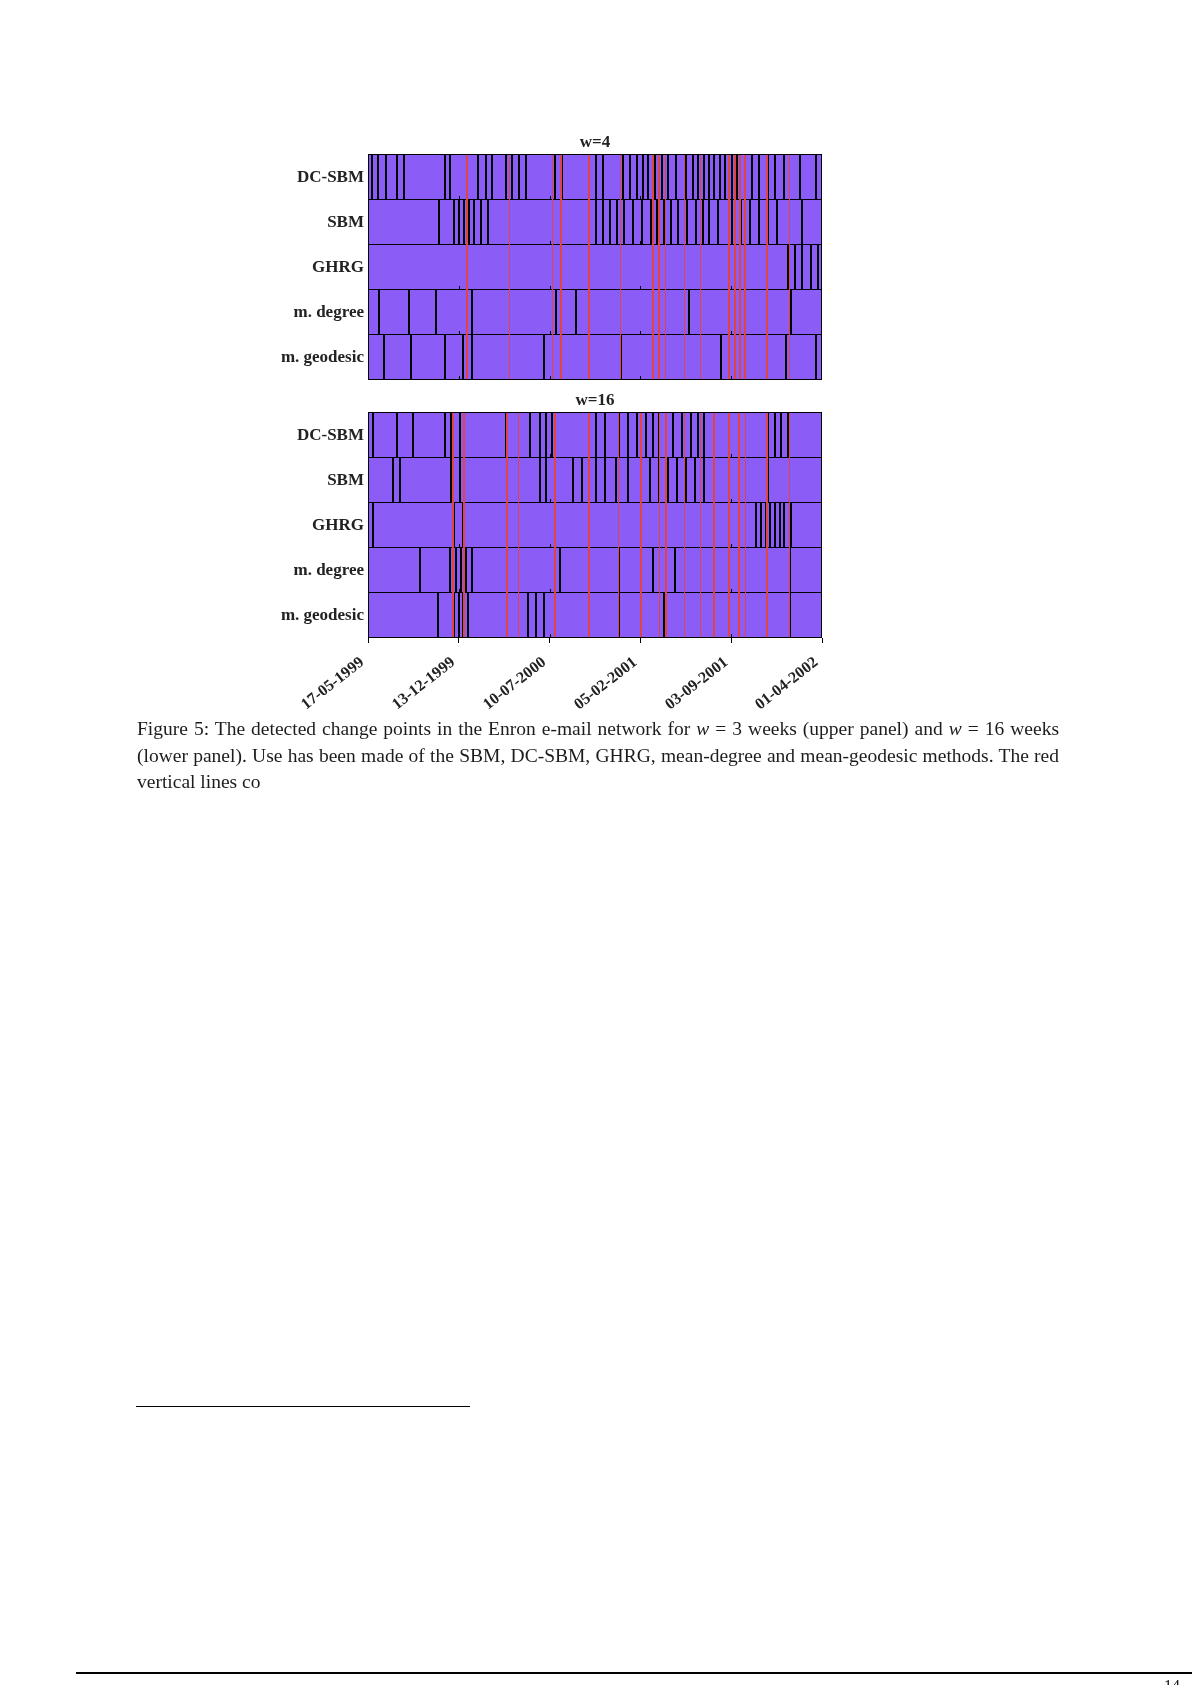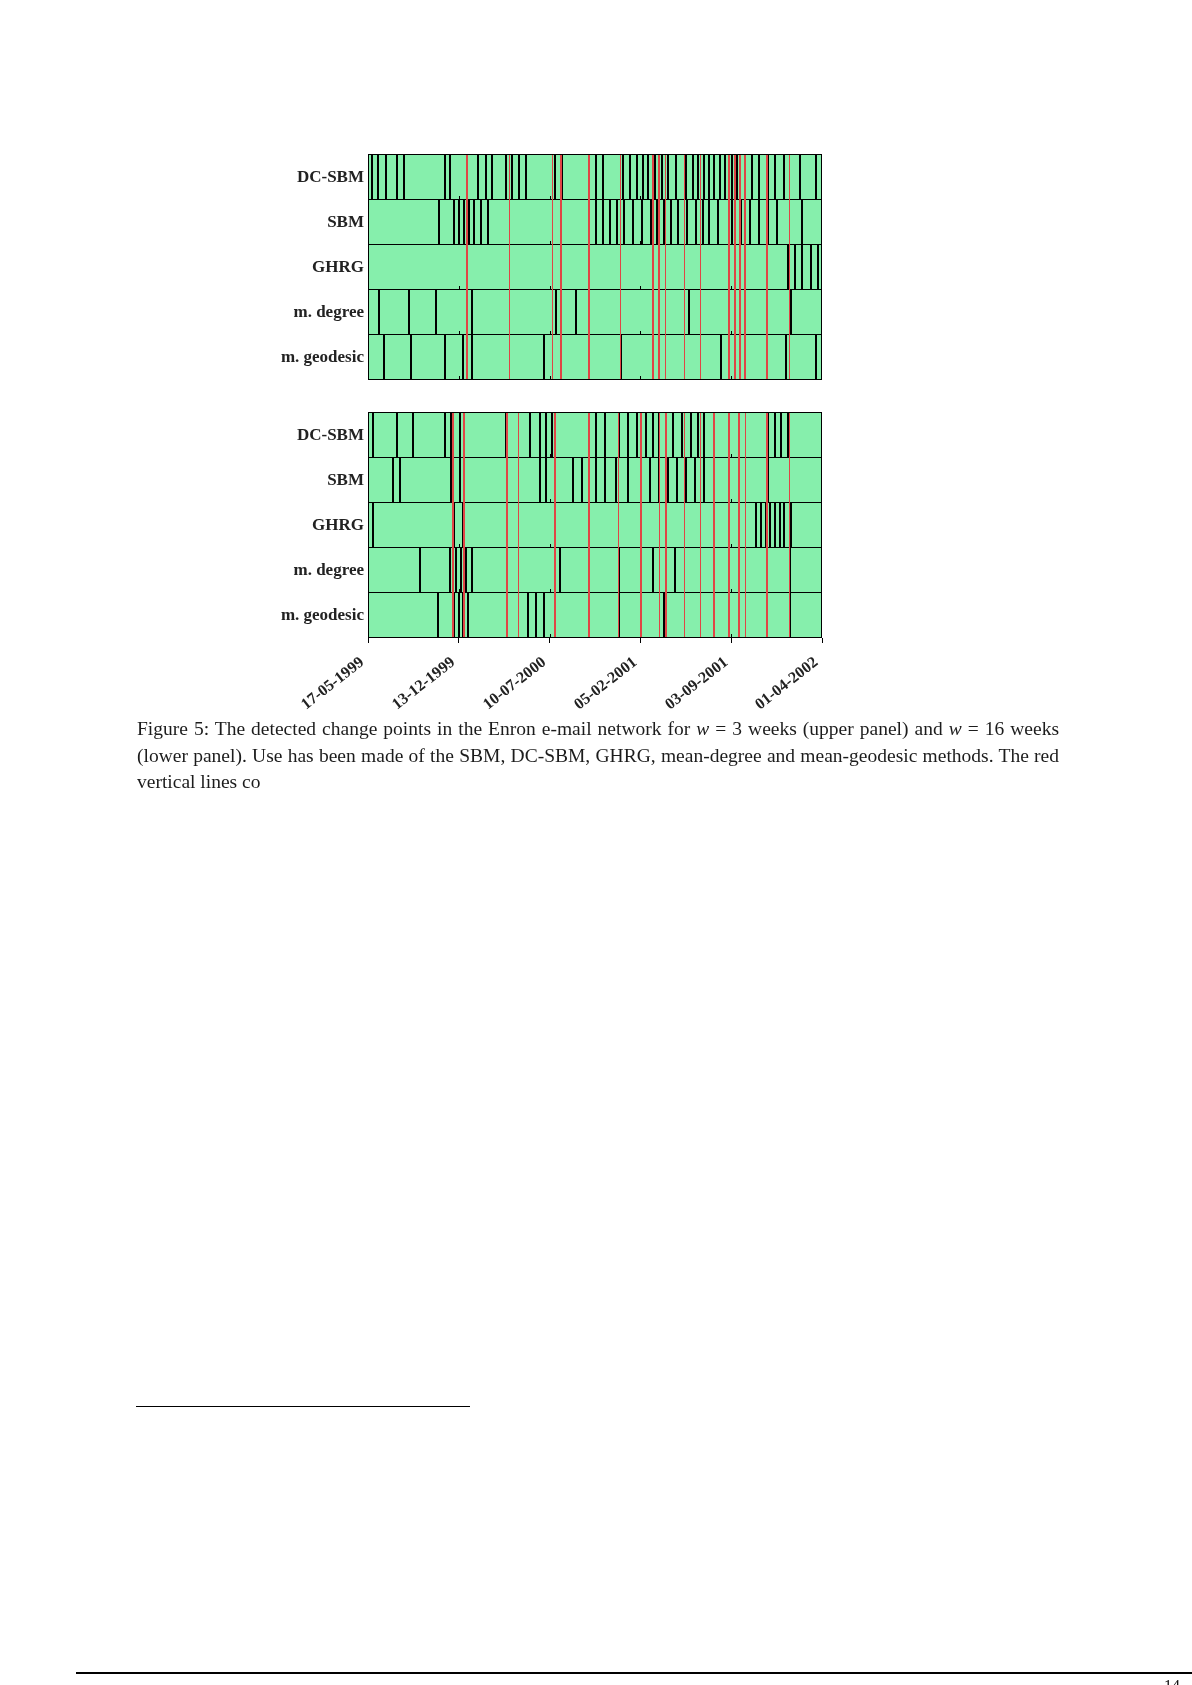--- a/index.html
+++ b/index.html
@@ -10,21 +10,21 @@
     font-family:"Liberation Serif", serif; color:#111;
   }
   
   .panel { position:absolute; left:368px; width:454px; }
   .panel-title {
     position:absolute; left:0; right:0; top:-22px; text-align:center;
     font-weight:bold; font-size:17px; color:#222;
   }
   .rows { position:relative; }
   .row {
-    position:relative; height:46px; border:1px solid #000; background:#86efac;
+    position:relative; height:46px; border:1px solid #000; background:#8b5cf6;
   }
   .row + .row { margin-top:-1px; }
   .row-label {
     position:absolute; right:calc(100% + 5px); top:50%; transform:translateY(-50%);
     font-weight:bold; font-size:17px; white-space:nowrap; color:#222;
   }
   .bline { position:absolute; top:0; bottom:0; width:2px; }
   .minortick { position:absolute; bottom:0; width:1px; height:3px; background:#000; }
   .red-overlay { position:absolute; left:0; right:0; top:0; bottom:0; pointer-events:none; }
   .rline { position:absolute; top:1px; bottom:1px; width:1.5px; }
@@ -47,20 +47,21 @@
   .footnote-rule { position:absolute; left:136px; top:1406px; width:334px; height:1px; background:#000; }
   .bottom-rule { position:absolute; left:76px; top:1672px; width:1116px; height:2px; background:#000; }
   .page-number { position:absolute; left:1164px; top:1677px; font-size:16px; color:#111; }
 </style>
 </head>
 <body>
 
 <div class="page">
 
   <div class="panel" id="panel-0" style="top:154px;">
+    <div class="panel-title">w=4</div>
     <div class="rows">
         <div class="row">
           <div class="row-label">DC-SBM</div>
           <div class="bline" style="left: 0.4%; background: rgb(0, 0, 0);"></div>
           <div class="bline" style="left: 1.8%; background: rgb(0, 0, 0);"></div>
           <div class="bline" style="left: 3.6%; background: rgb(0, 0, 0);"></div>
           <div class="bline" style="left: 6%; background: rgb(0, 0, 0);"></div>
           <div class="bline" style="left: 7.5%; background: rgb(0, 0, 0);"></div>
           <div class="bline" style="left: 16.5%; background: rgb(0, 0, 0);"></div>
           <div class="bline" style="left: 17.6%; background: rgb(0, 0, 0);"></div>
@@ -208,20 +209,21 @@
         <div class="rline" style="left: 79.3%; background: rgb(224, 69, 69);"></div>
         <div class="rline" style="left: 80.7%; background: rgb(224, 69, 69);"></div>
         <div class="rline" style="left: 81.8%; background: rgb(224, 69, 69);"></div>
         <div class="rline" style="left: 82.9%; background: rgb(224, 69, 69);"></div>
         <div class="rline" style="left: 87.7%; background: rgb(224, 69, 69);"></div>
         <div class="rline" style="left: 92.7%; background: rgb(224, 69, 69);"></div>
       </div>
   </div>
 
   <div class="panel" id="panel-1" style="top:412px;">
+    <div class="panel-title">w=16</div>
     <div class="rows">
         <div class="row">
           <div class="row-label">DC-SBM</div>
           <div class="bline" style="left: 0.6%; background: rgb(0, 0, 0);"></div>
           <div class="bline" style="left: 6%; background: rgb(0, 0, 0);"></div>
           <div class="bline" style="left: 9.5%; background: rgb(0, 0, 0);"></div>
           <div class="bline" style="left: 16.5%; background: rgb(0, 0, 0);"></div>
           <div class="bline" style="left: 18%; background: rgb(0, 0, 0);"></div>
           <div class="bline" style="left: 20%; background: rgb(0, 0, 0);"></div>
           <div class="bline" style="left: 30%; background: rgb(0, 0, 0);"></div>

